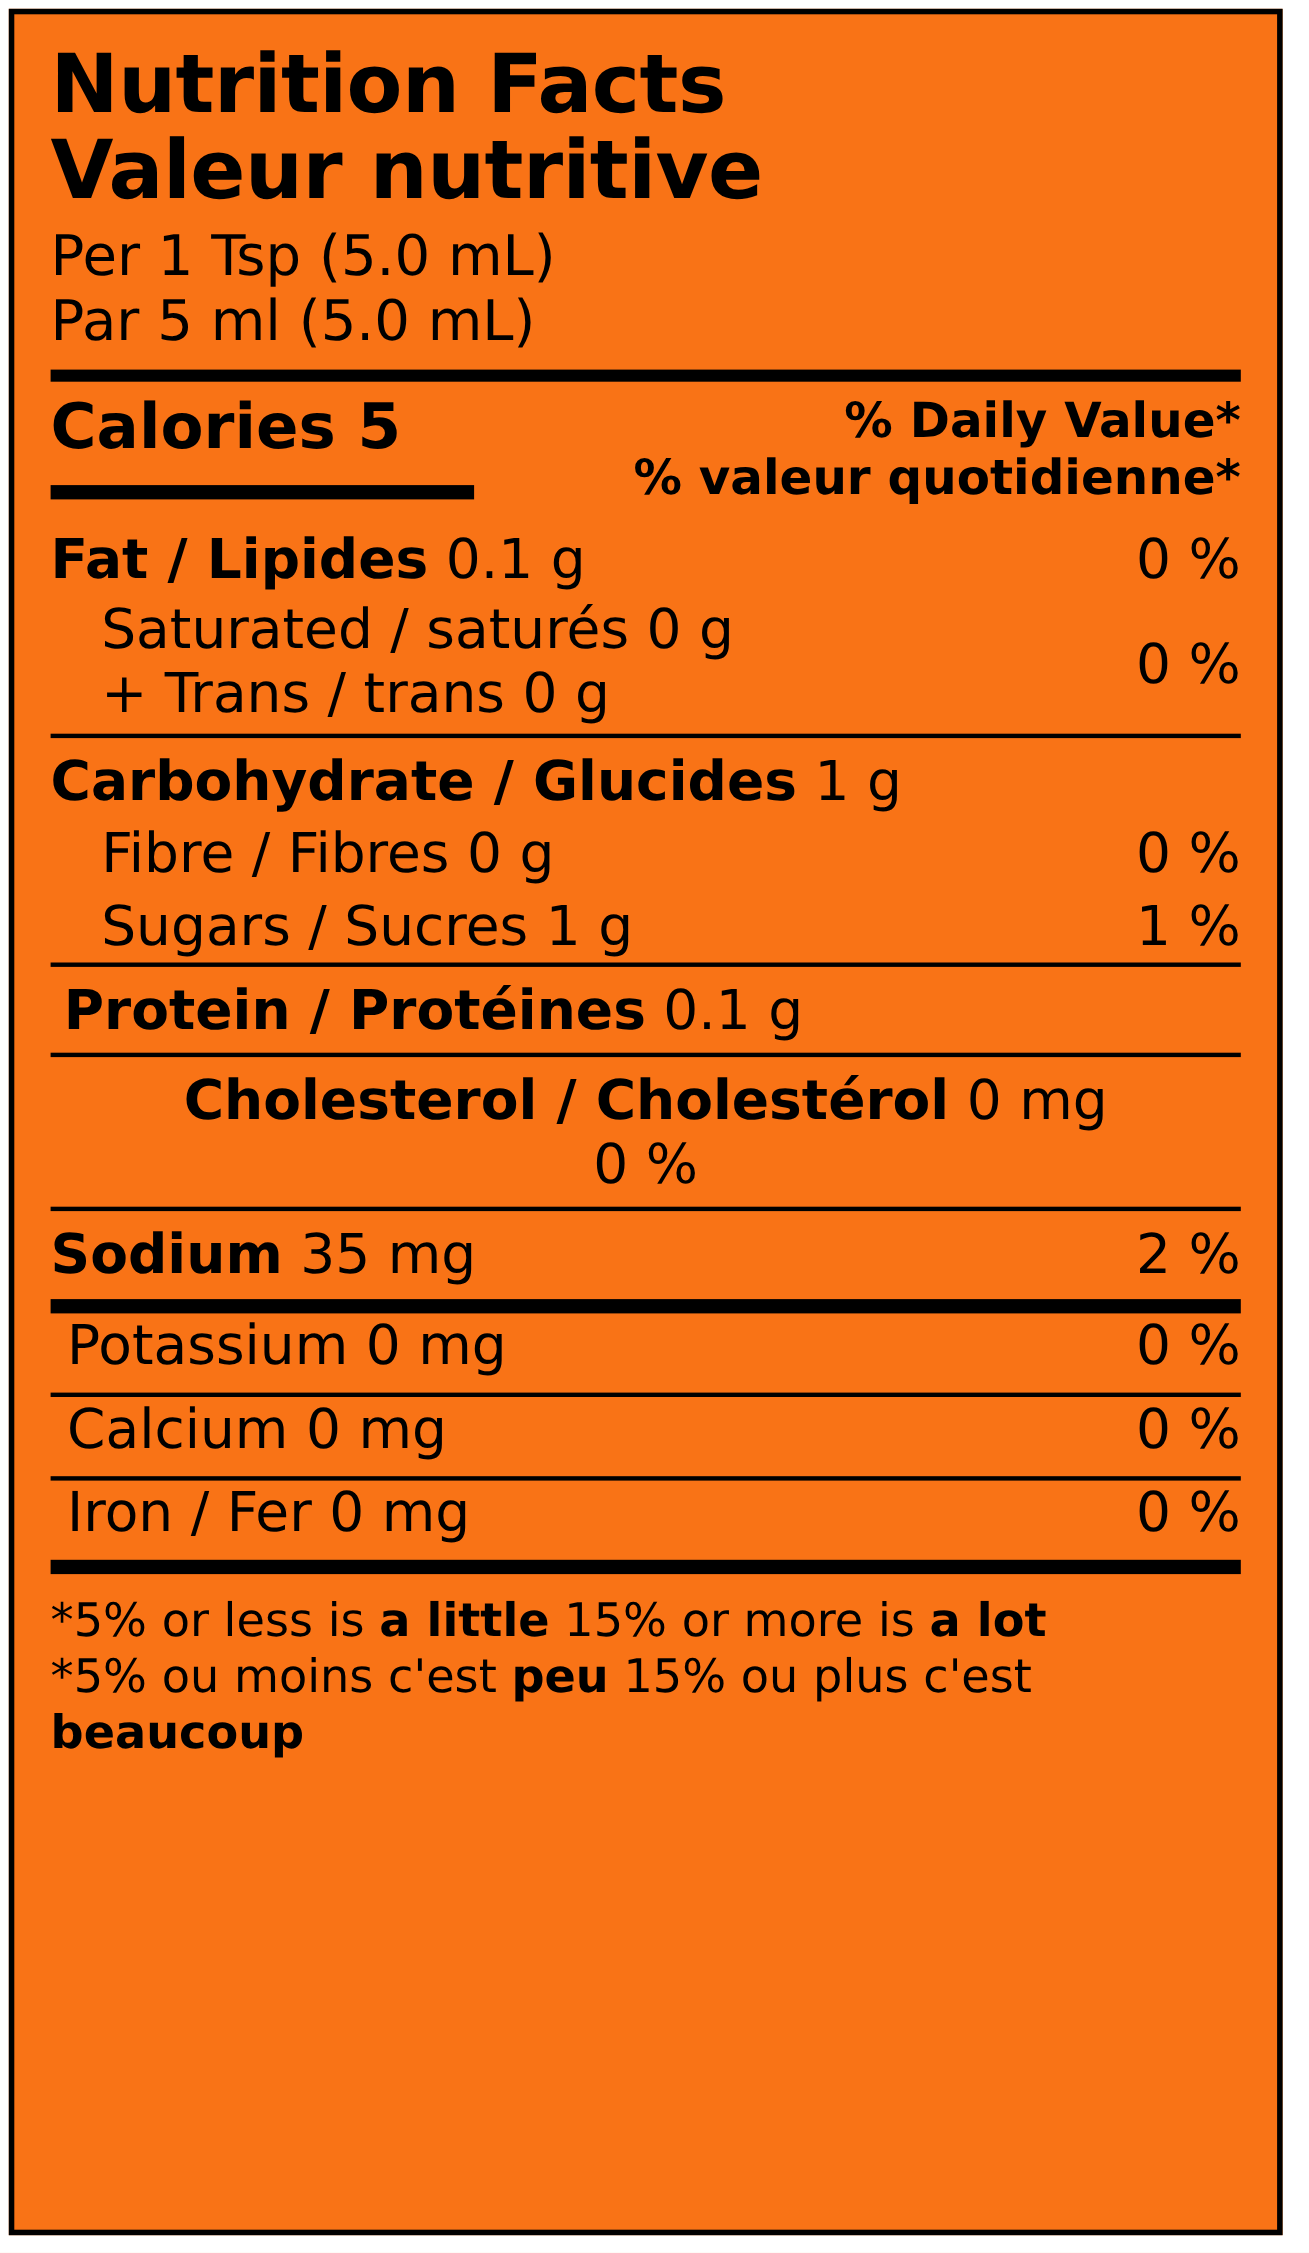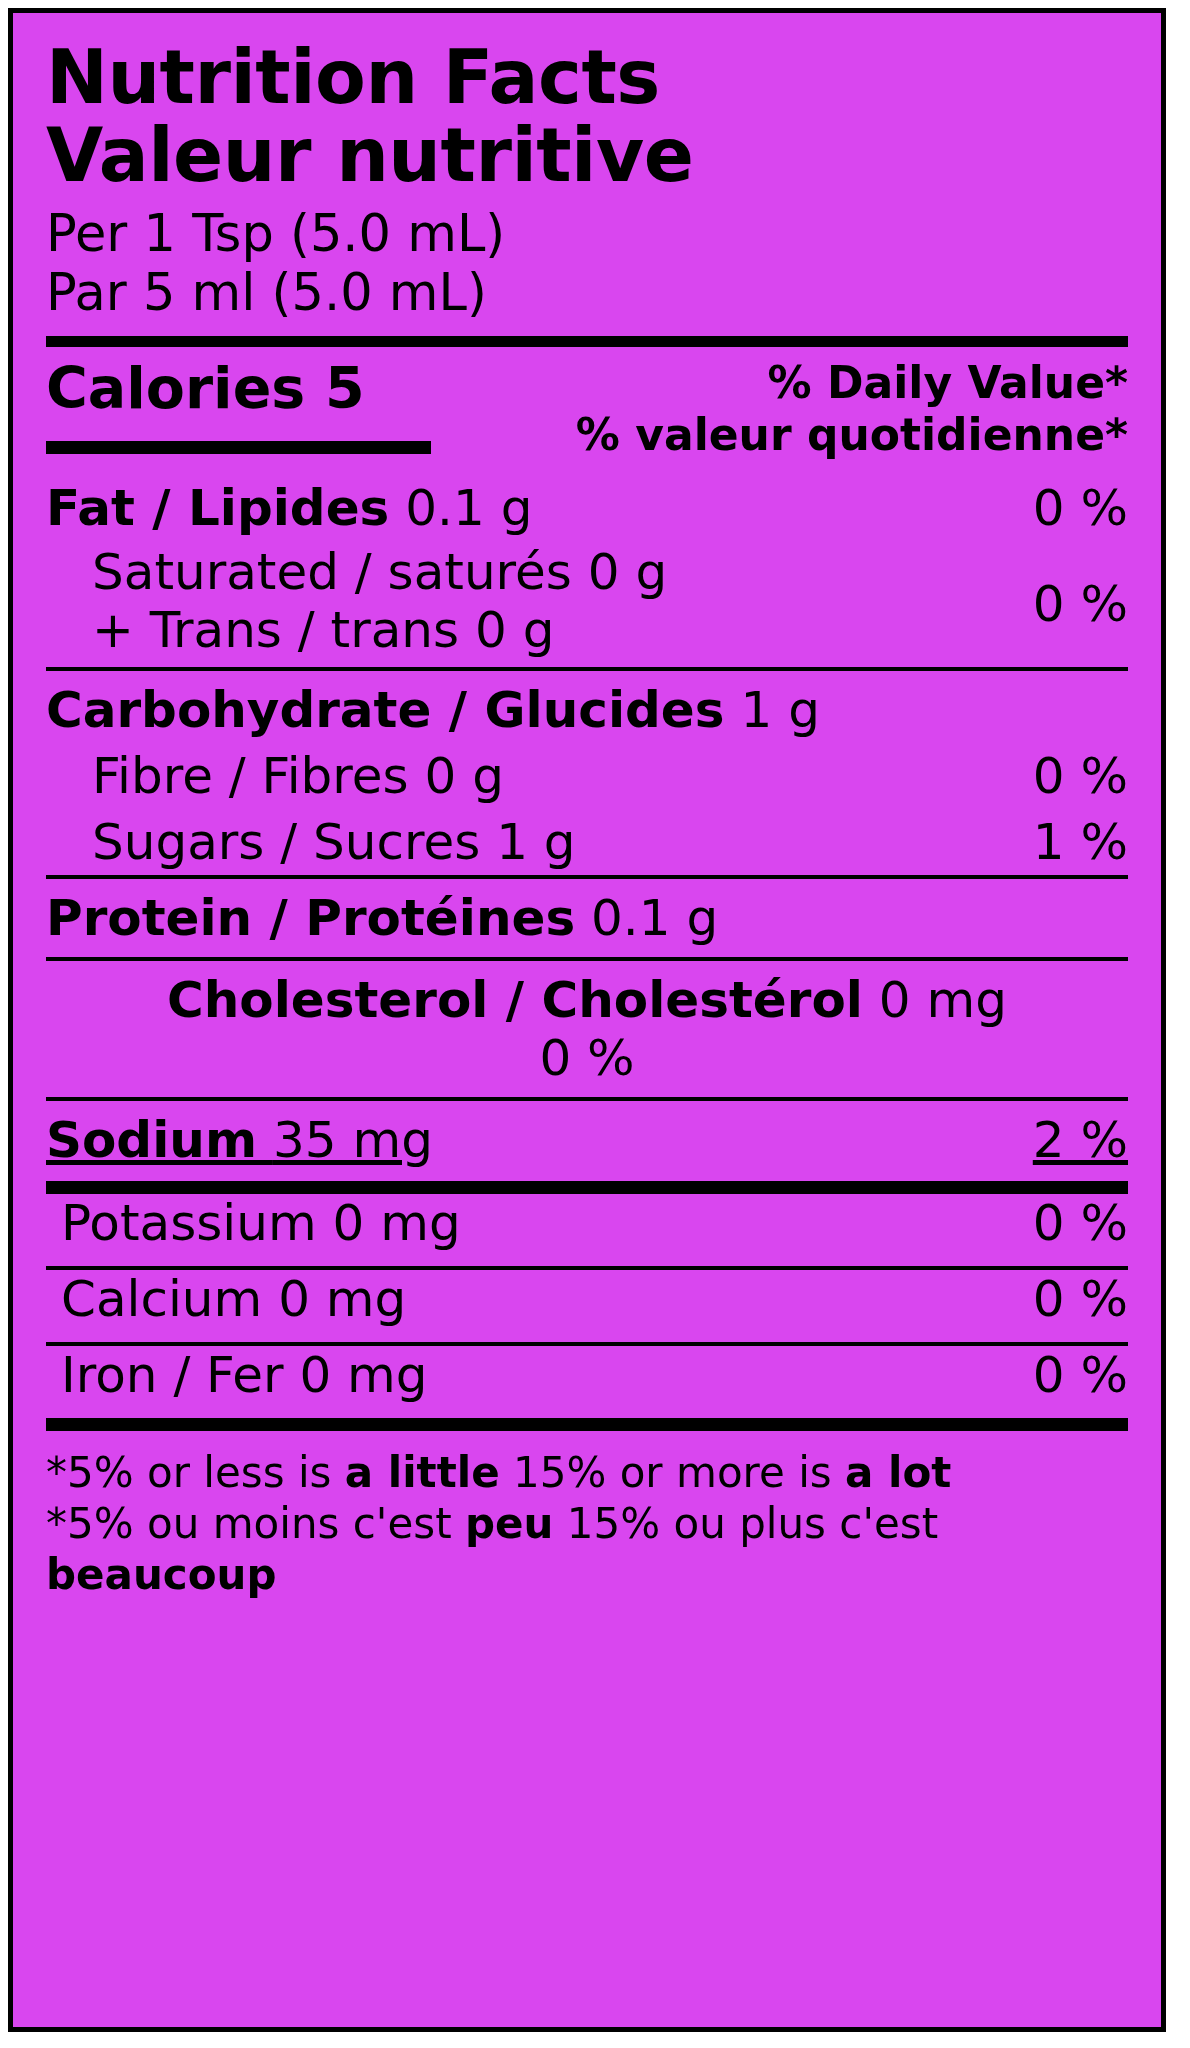--- a/index.html
+++ b/index.html
@@ -16,21 +16,21 @@
   }
 
   .panel {
     position: absolute;
     left: 8px;
     top: 8px;
     width: 1158px;
     height: 2024px;
     border: 5px solid #000000;
     box-sizing: border-box;
-    background: #d946ef;
+    background: #f97316;
   }
 
   .inner {
     position: absolute;
     left: 33px;
     top: 26px;
     right: 33px;
     bottom: 10px;
   }
 
@@ -139,23 +139,23 @@
   .sat-block .pct {
     position: absolute;
     right: 0;
     top: 32px;
     font-size: 50px;
     white-space: nowrap;
   }
 
   .carb-row { padding-top: 10px; padding-bottom: 4px; }
   .sub-row  { padding-top: 4px; padding-bottom: 4px; }
-  .prot-row { padding-top: 10px; padding-bottom: 10px; }
+  .prot-row { padding-top: 10px; padding-bottom: 10px; margin-left: 12px; }
   .chol-row { padding-top: 10px; padding-bottom: 10px; flex-direction: column; }
-  .sodium-row { padding-top: 10px; padding-bottom: 12px; text-decoration: underline; }
+  .sodium-row { padding-top: 10px; padding-bottom: 12px; }
   .mineral-row { padding-bottom: 14px; margin-left: 15px; }
 
   
   .footnote {
     font-size: 42px;
     line-height: 1.22;
     padding-top: 16px;
   }
   .footnote .bold { font-weight: 700; }
 </style>

